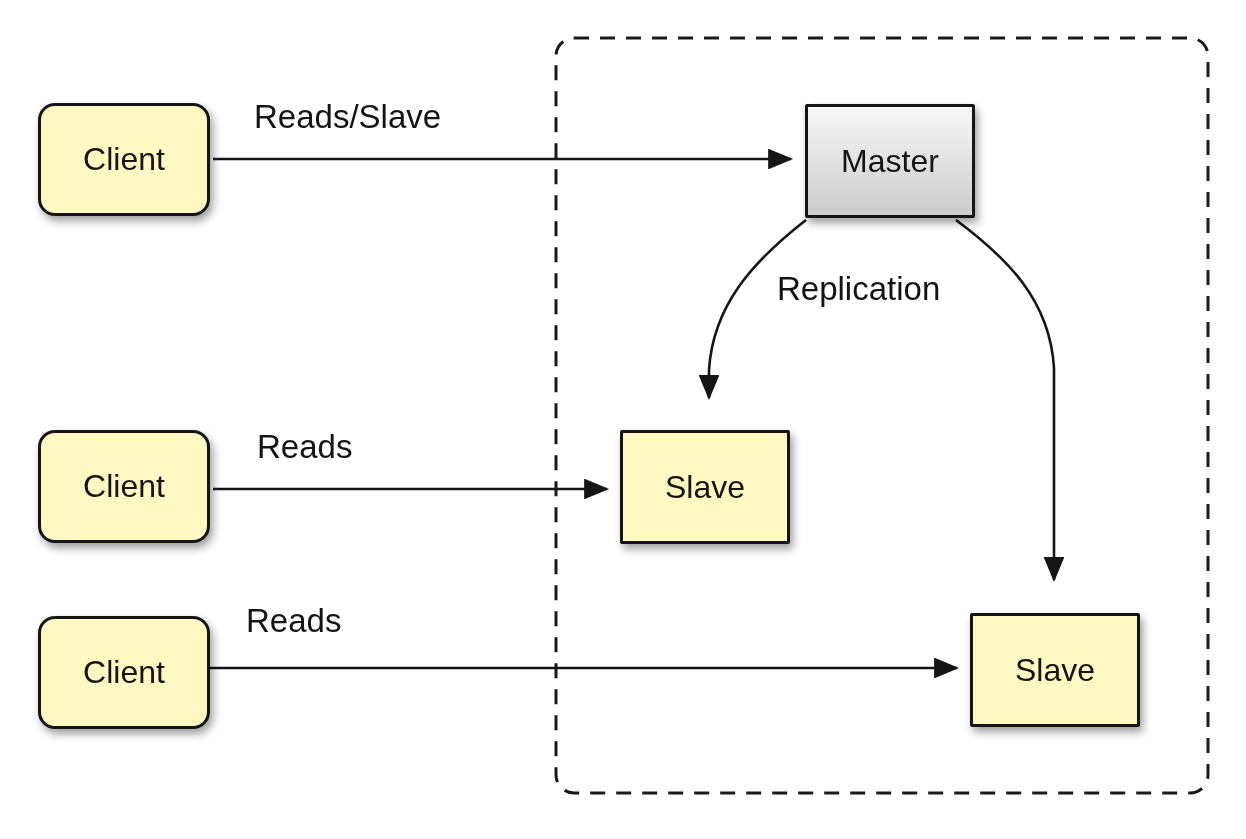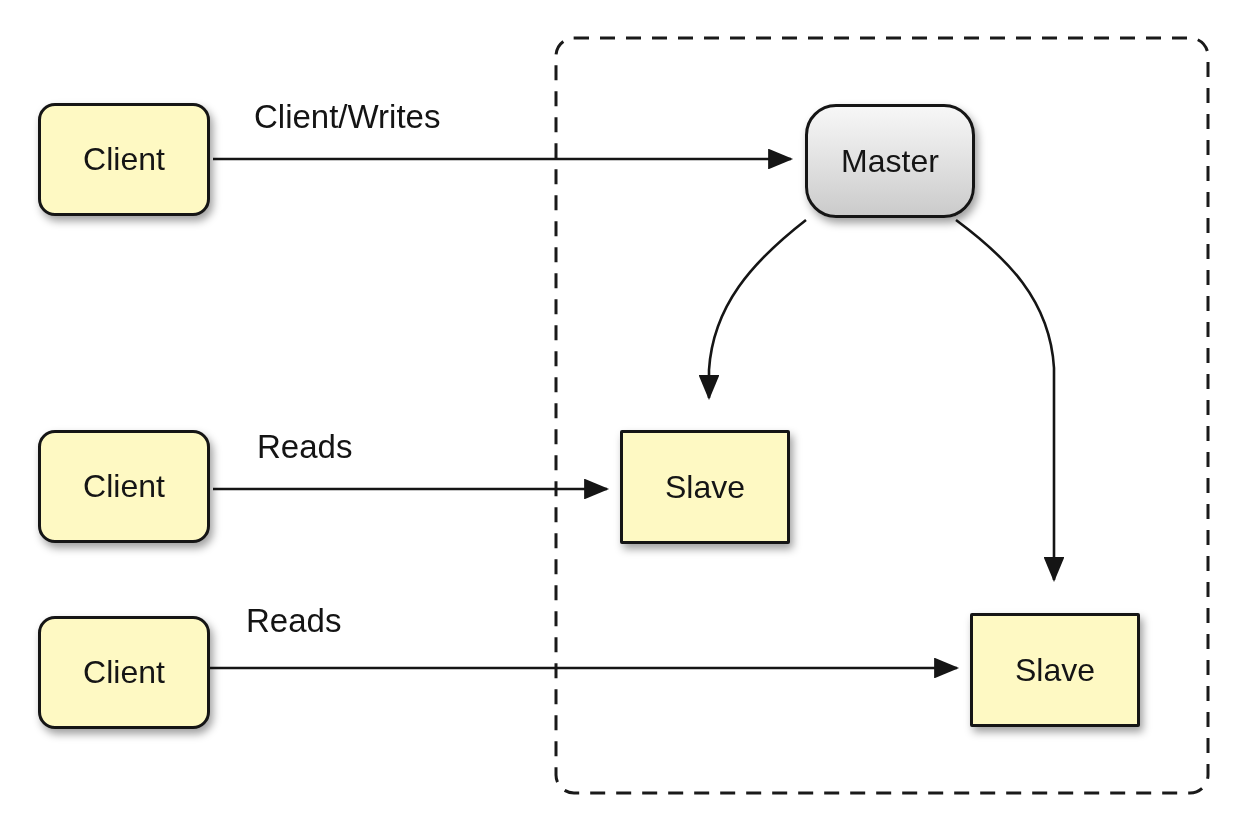--- a/index.html
+++ b/index.html
@@ -37,21 +37,20 @@
     border-radius: 17px;
   }
 
   .node.square {
     width: 170px; height: 114px;
     border-radius: 2px;
   }
 
   .node.master {
     background: linear-gradient(180deg, #f7f7f7 0%, #e6e6e6 40%, #cbcbcb 100%);
-    border-radius: 31px;
   }
 
   .edge-label {
     position: absolute;
     font-size: 33px;
     color: #141414;
     white-space: nowrap;
   }
 </style>
 </head>
@@ -96,20 +95,21 @@
   </div>
 
   <div class="node square" style="left:620px; top:430px;">
     <span>Slave</span>
   </div>
 
   <div class="node square" style="left:970px; top:613px;">
     <span>Slave</span>
   </div>
 
-  <div class="edge-label" style="left:254px; top:98px;">Client/Writes</div>
+  <div class="edge-label" style="left:254px; top:98px;">Reads/Slave</div>
 
   <div class="edge-label" style="left:257px; top:428px;">Reads</div>
 
   <div class="edge-label" style="left:246px; top:602px;">Reads</div>
 
+  <div class="edge-label" style="left:777px; top:270px;">Replication</div>
 
 </div>
 
 </body></html>

